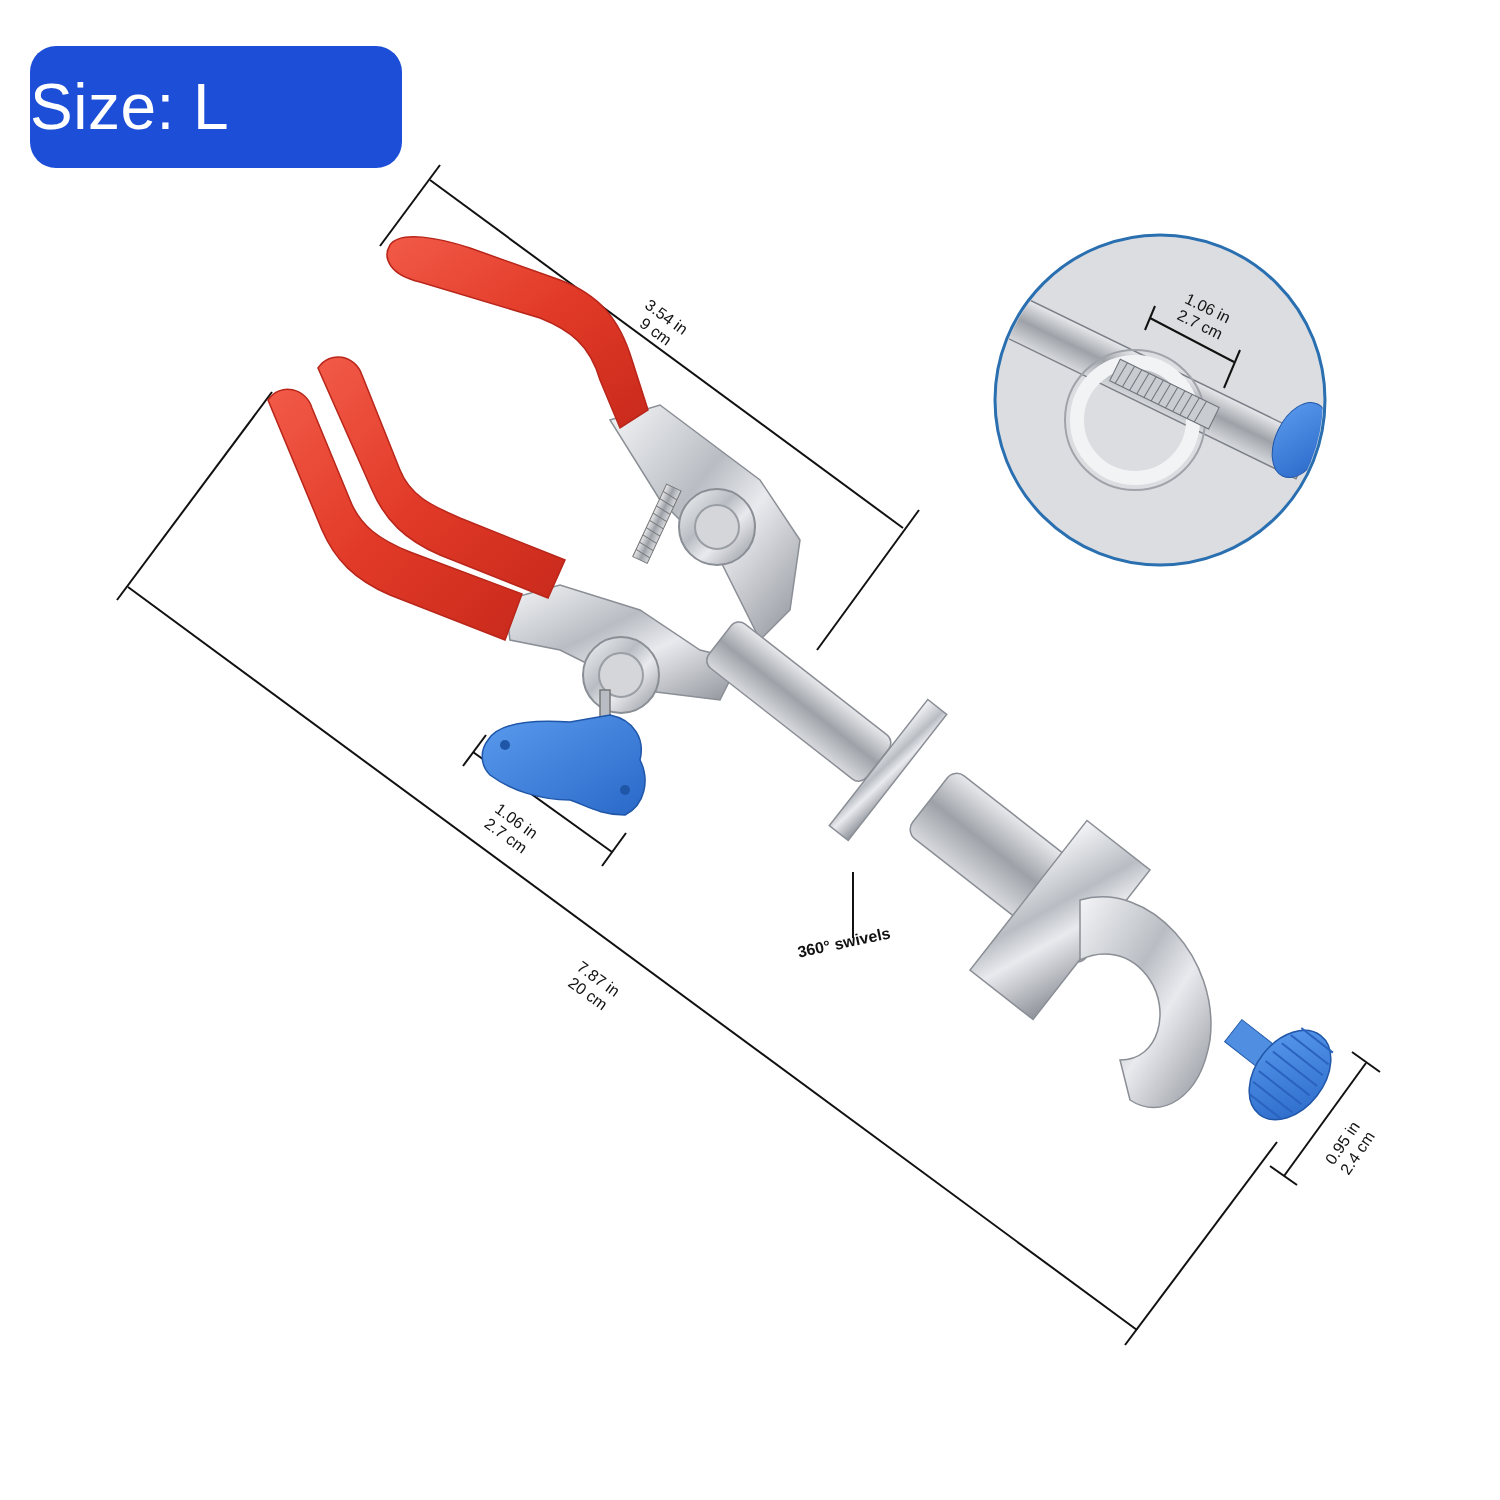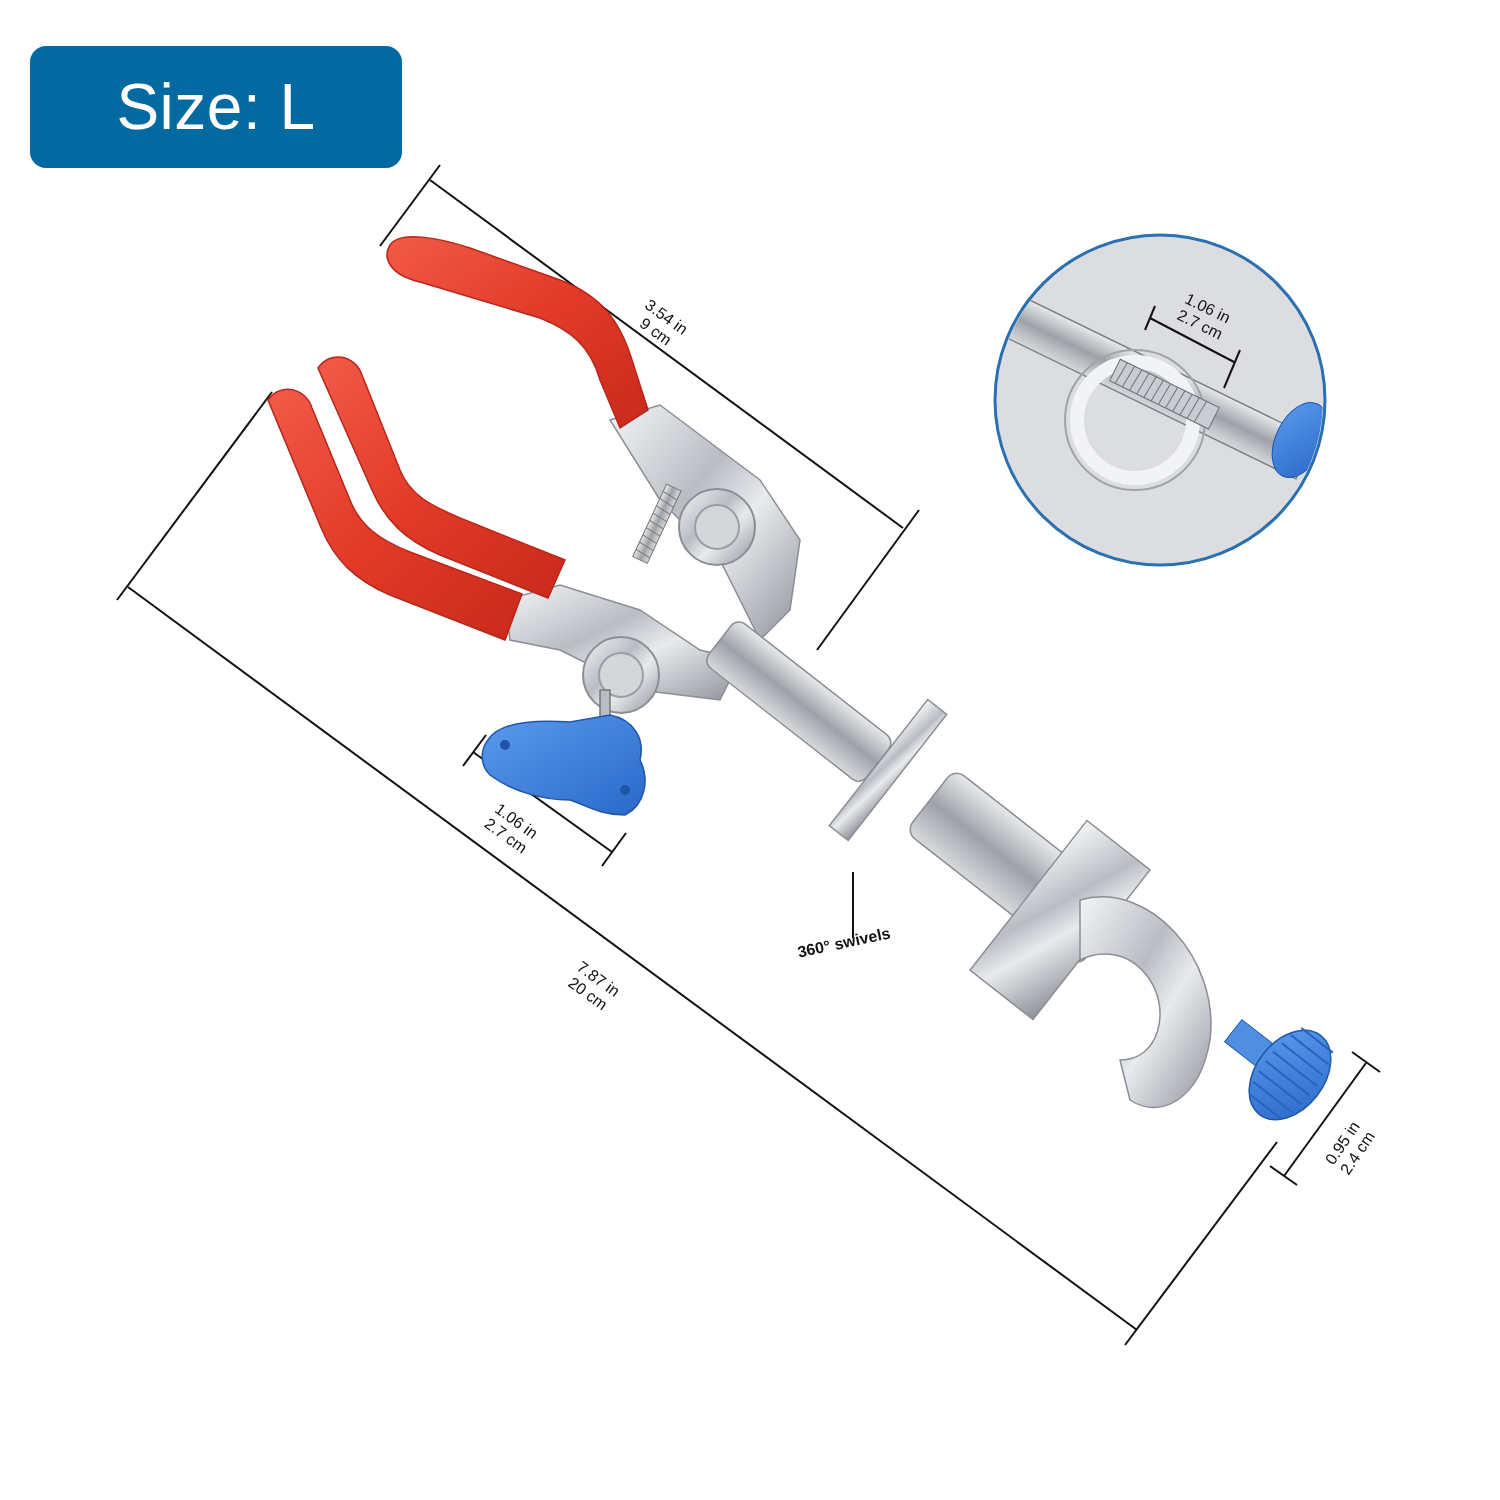--- a/index.html
+++ b/index.html
@@ -1,17 +1,17 @@
 <!DOCTYPE html>
 <html><head>
 <meta charset="utf-8">
 <style>
   html, body { margin:0; padding:0; background:#ffffff; }
   body { width:1500px; height:1500px; position:relative; overflow:hidden; font-family:"Liberation Sans", "DejaVu Sans", sans-serif; }
-  .badge { position:absolute; left:30px; top:46px; width:372px; height:122px; border-radius:16px; background:#0369a1; display:flex; align-items:center; justify-content:center; }
+  .badge { position:absolute; left:30px; top:46px; width:372px; height:122px; border-radius:26px; background:#1d4ed8; display:flex; align-items:center; }
   .badge span { color:#ffffff; font-size:64px; letter-spacing:0.5px; font-family:"Liberation Sans", sans-serif; }
   svg.stage { position:absolute; left:0; top:0; }
   .dimlabel { position:absolute; font-size:16px; line-height:18px; color:#111; text-align:center; white-space:nowrap; font-family:"Liberation Sans", sans-serif; }
   .dimlabel div { display:block; }
   .swivel { position:absolute; left:796px; top:944px; font-size:16px; color:#111; transform:rotate(-12deg); transform-origin:left top; white-space:nowrap; font-family:"Liberation Sans", sans-serif; font-weight:bold; }
 </style>
 </head>
 <body>
 
 <div class="badge">

